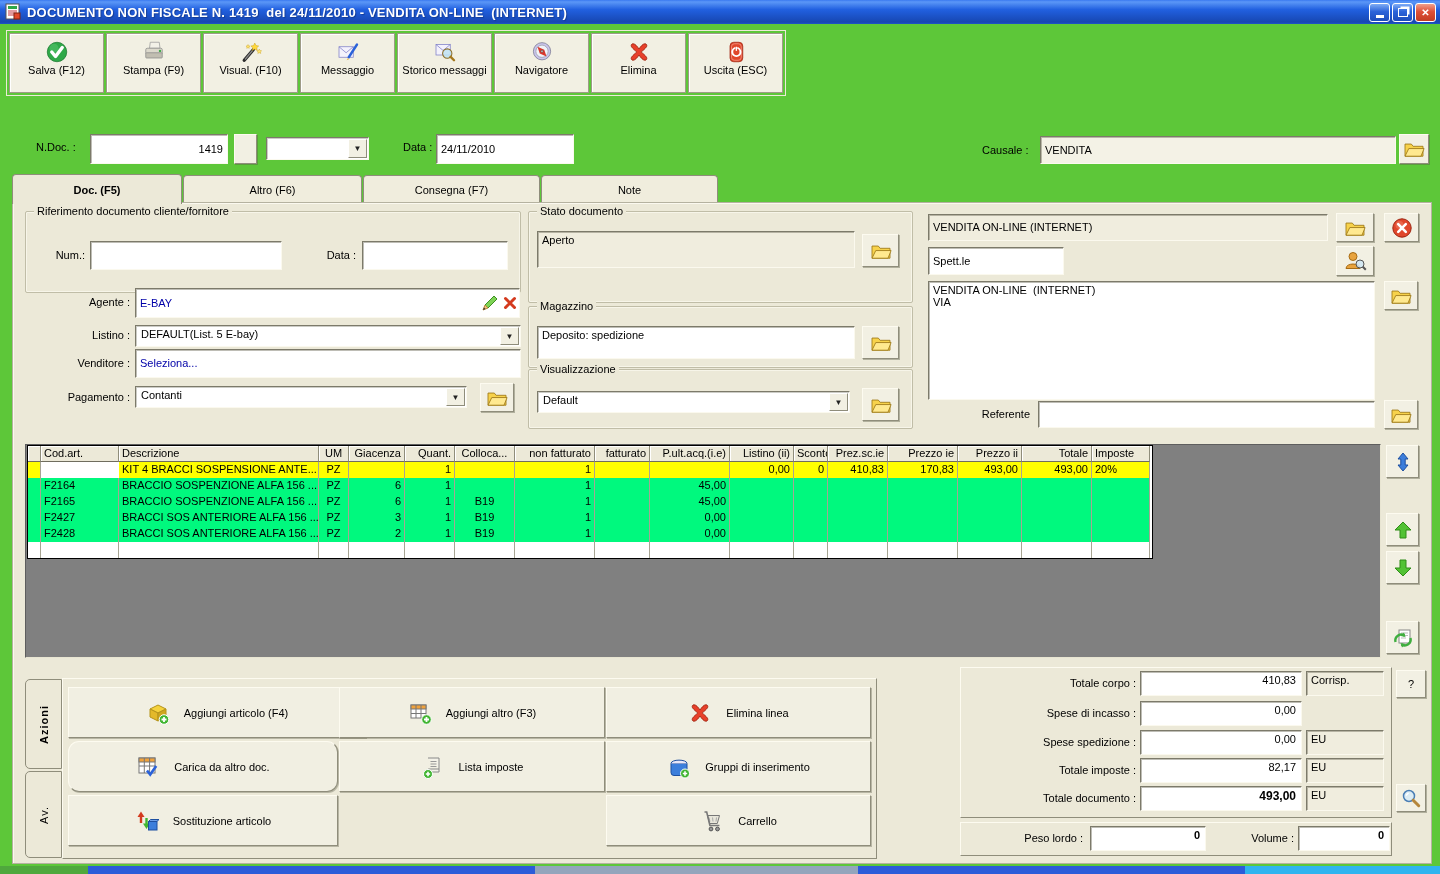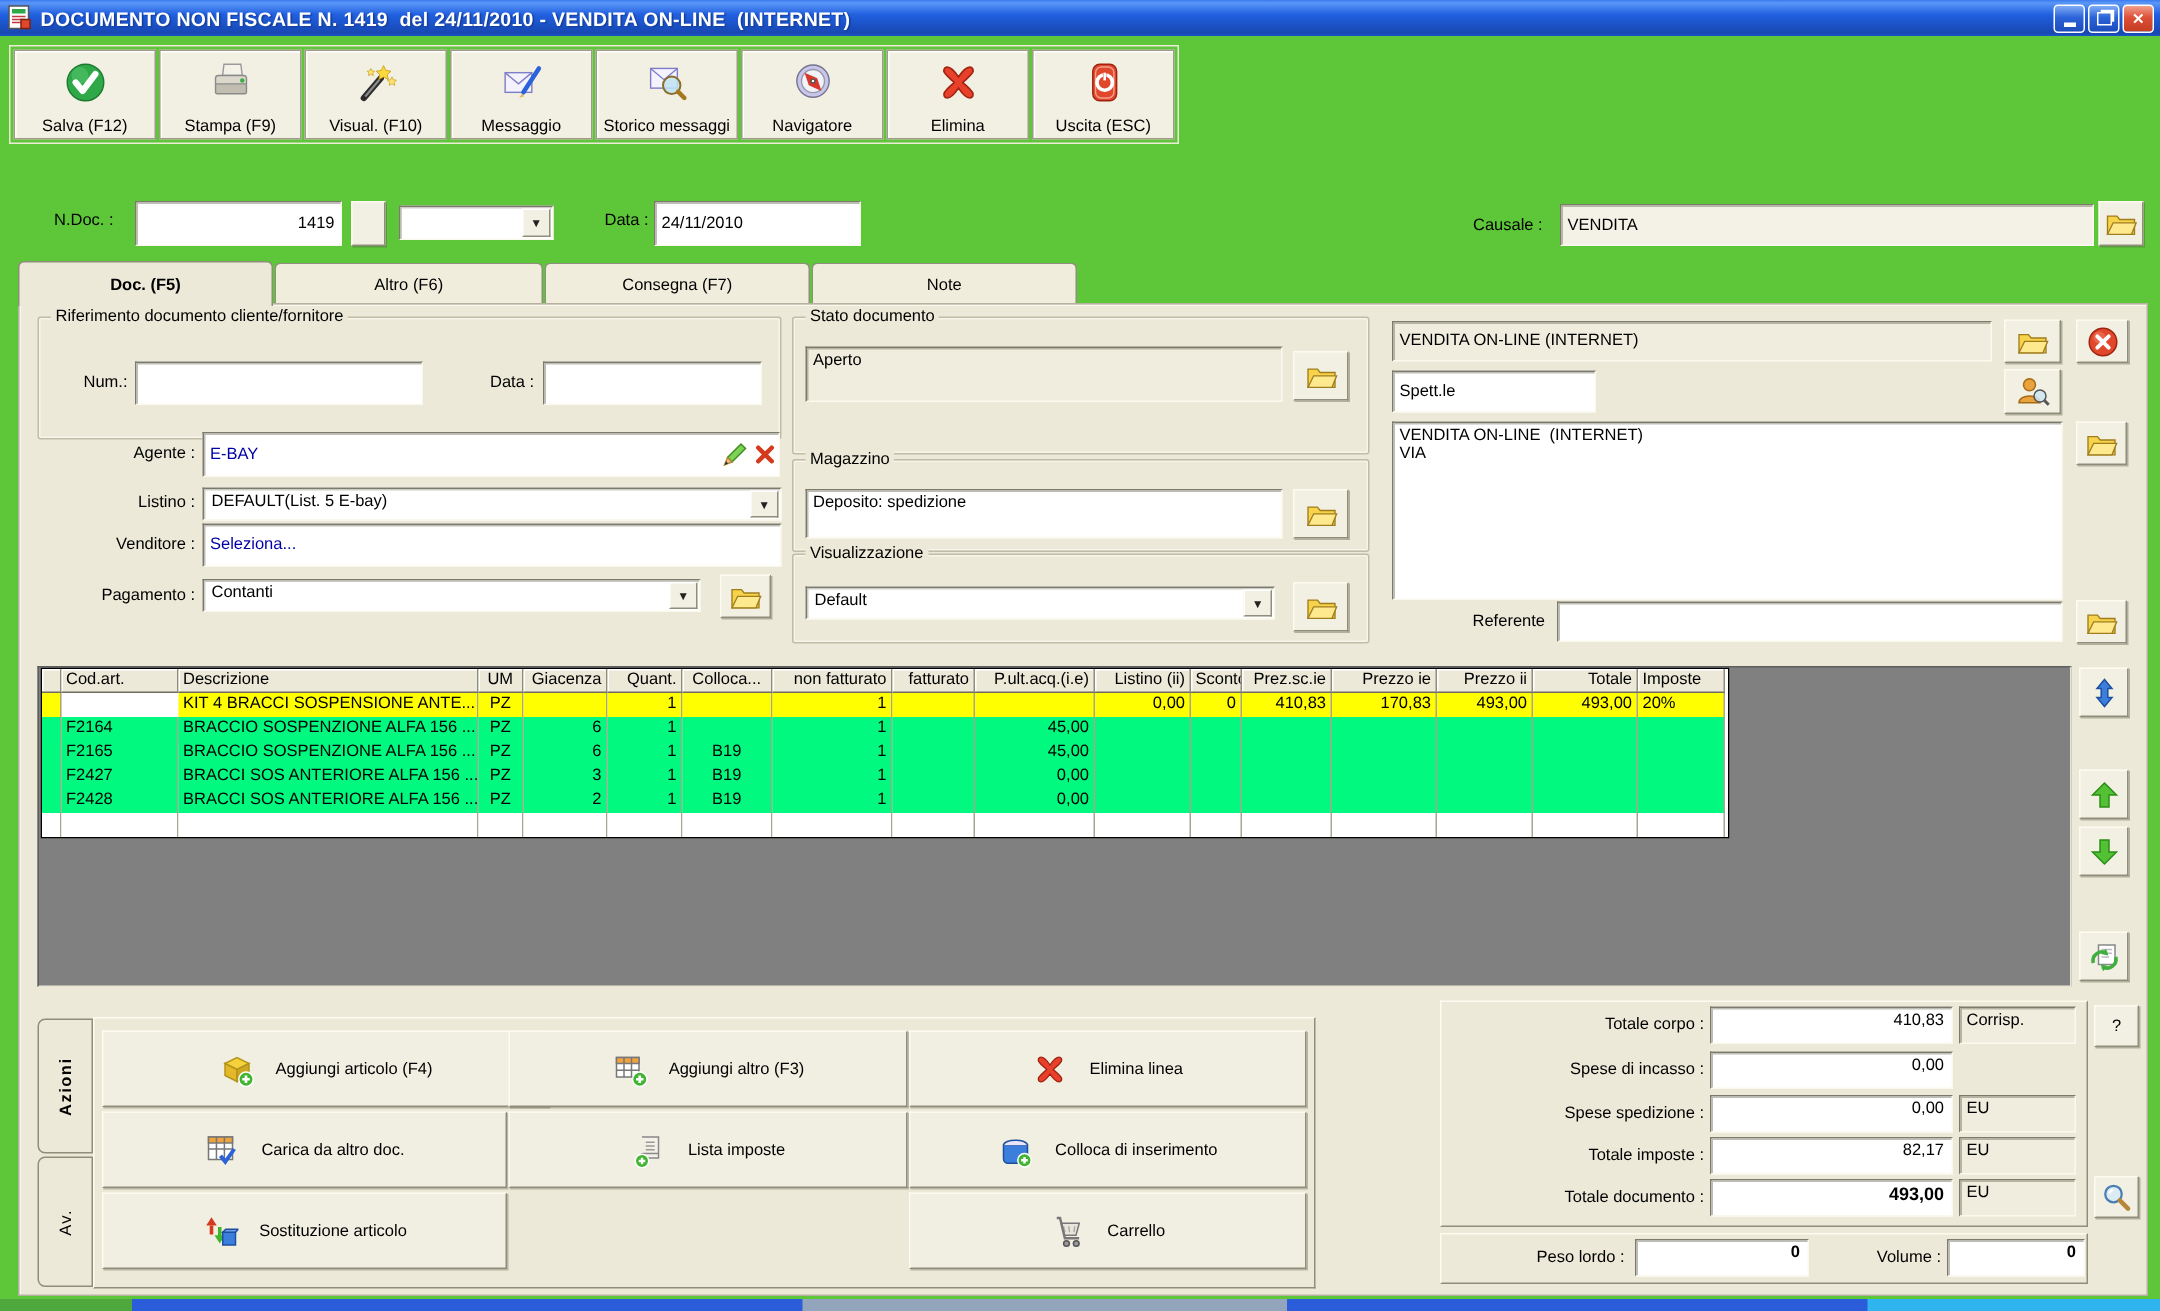--- a/index.html
+++ b/index.html
@@ -18,21 +18,21 @@
     align-items:center;justify-content:center;color:#fff;font-size:10px;font-weight:bold;
     background:linear-gradient(180deg,#7FACF5,#2B63D9 45%,#1D4DBB);box-sizing:border-box;}
   .wbtn.close{background:linear-gradient(180deg,#F0A08C,#DE5038 45%,#C33C22);}
   .glyph-min{display:block;width:8px;height:3px;background:#fff;margin-top:8px;}
   .glyph-rest{display:block;width:8px;height:7px;border:1px solid #fff;box-shadow:2px -2px 0 -0.5px #fff;}
   
   .toolbar{position:absolute;left:6px;top:30px;display:flex;gap:2px;padding:2px;
     border:1px solid #EDEAD8;}
   .tbtn{width:95px;height:60px;background:#F2F0E3;border:1px solid #9E9B87;
     box-shadow:inset 1px 1px 0 #fff;display:flex;flex-direction:column;align-items:center;
-    justify-content:space-between;padding:6px 0 2px;box-sizing:border-box;font-size:11px;}
+    justify-content:space-between;padding:6px 0 16px;box-sizing:border-box;font-size:11px;}
   
   .lbl{position:absolute;font-size:11px;white-space:nowrap;}
   .r{text-align:right;}
   .sunken{border:1px solid;border-color:#7C7A6A #FBF9EE #FBF9EE #7C7A6A;
     box-shadow:inset 1px 1px 0 rgba(110,108,92,.45);box-sizing:border-box;}
   .field{position:absolute;background:#fff;font-size:11px;padding:2px 4px;overflow:hidden;
     white-space:nowrap;box-sizing:border-box;}
   .ro{background:#F0EDDE;}
   .num{text-align:right;}
   .blue{color:#0000A8;}
@@ -607,37 +607,37 @@
         <use href="#sy-grid"></use>
       </svg>
     <span>Aggiungi altro (F3)</span>
     </div>
   <div class="abtn" style="left:606px;top:687px;width:265px;height:51px;">
     <svg width="24" height="24">
         <use href="#sy-redx"></use>
       </svg>
     <span>Elimina linea</span>
     </div>
-  <div class="abtn" style="left:68px;top:741px;width:270px;height:51px;">
+  <div class="abtn" style="left:68px;top:741px;width:270px;height:51px;border-radius:11px;">
     <svg width="24" height="24">
         <use href="#sy-gridck"></use>
       </svg>
     <span>Carica da altro doc.</span>
     </div>
   <div class="abtn" style="left:339px;top:741px;width:266px;height:51px;">
     <svg width="24" height="24">
         <use href="#sy-list"></use>
       </svg>
     <span>Lista imposte</span>
     </div>
   <div class="abtn" style="left:606px;top:741px;width:265px;height:51px;">
     <svg width="24" height="24">
         <use href="#sy-group"></use>
       </svg>
-    <span>Colloca di inserimento</span>
+    <span>Gruppi di inserimento</span>
     </div>
   <div class="abtn" style="left:68px;top:795px;width:270px;height:51px;">
     <svg width="24" height="24">
         <use href="#sy-swap"></use>
       </svg>
     <span>Sostituzione articolo</span>
     </div>
   <div class="abtn" style="left:606px;top:795px;width:265px;height:51px;">
     <svg width="24" height="24">
         <use href="#sy-cart"></use>

